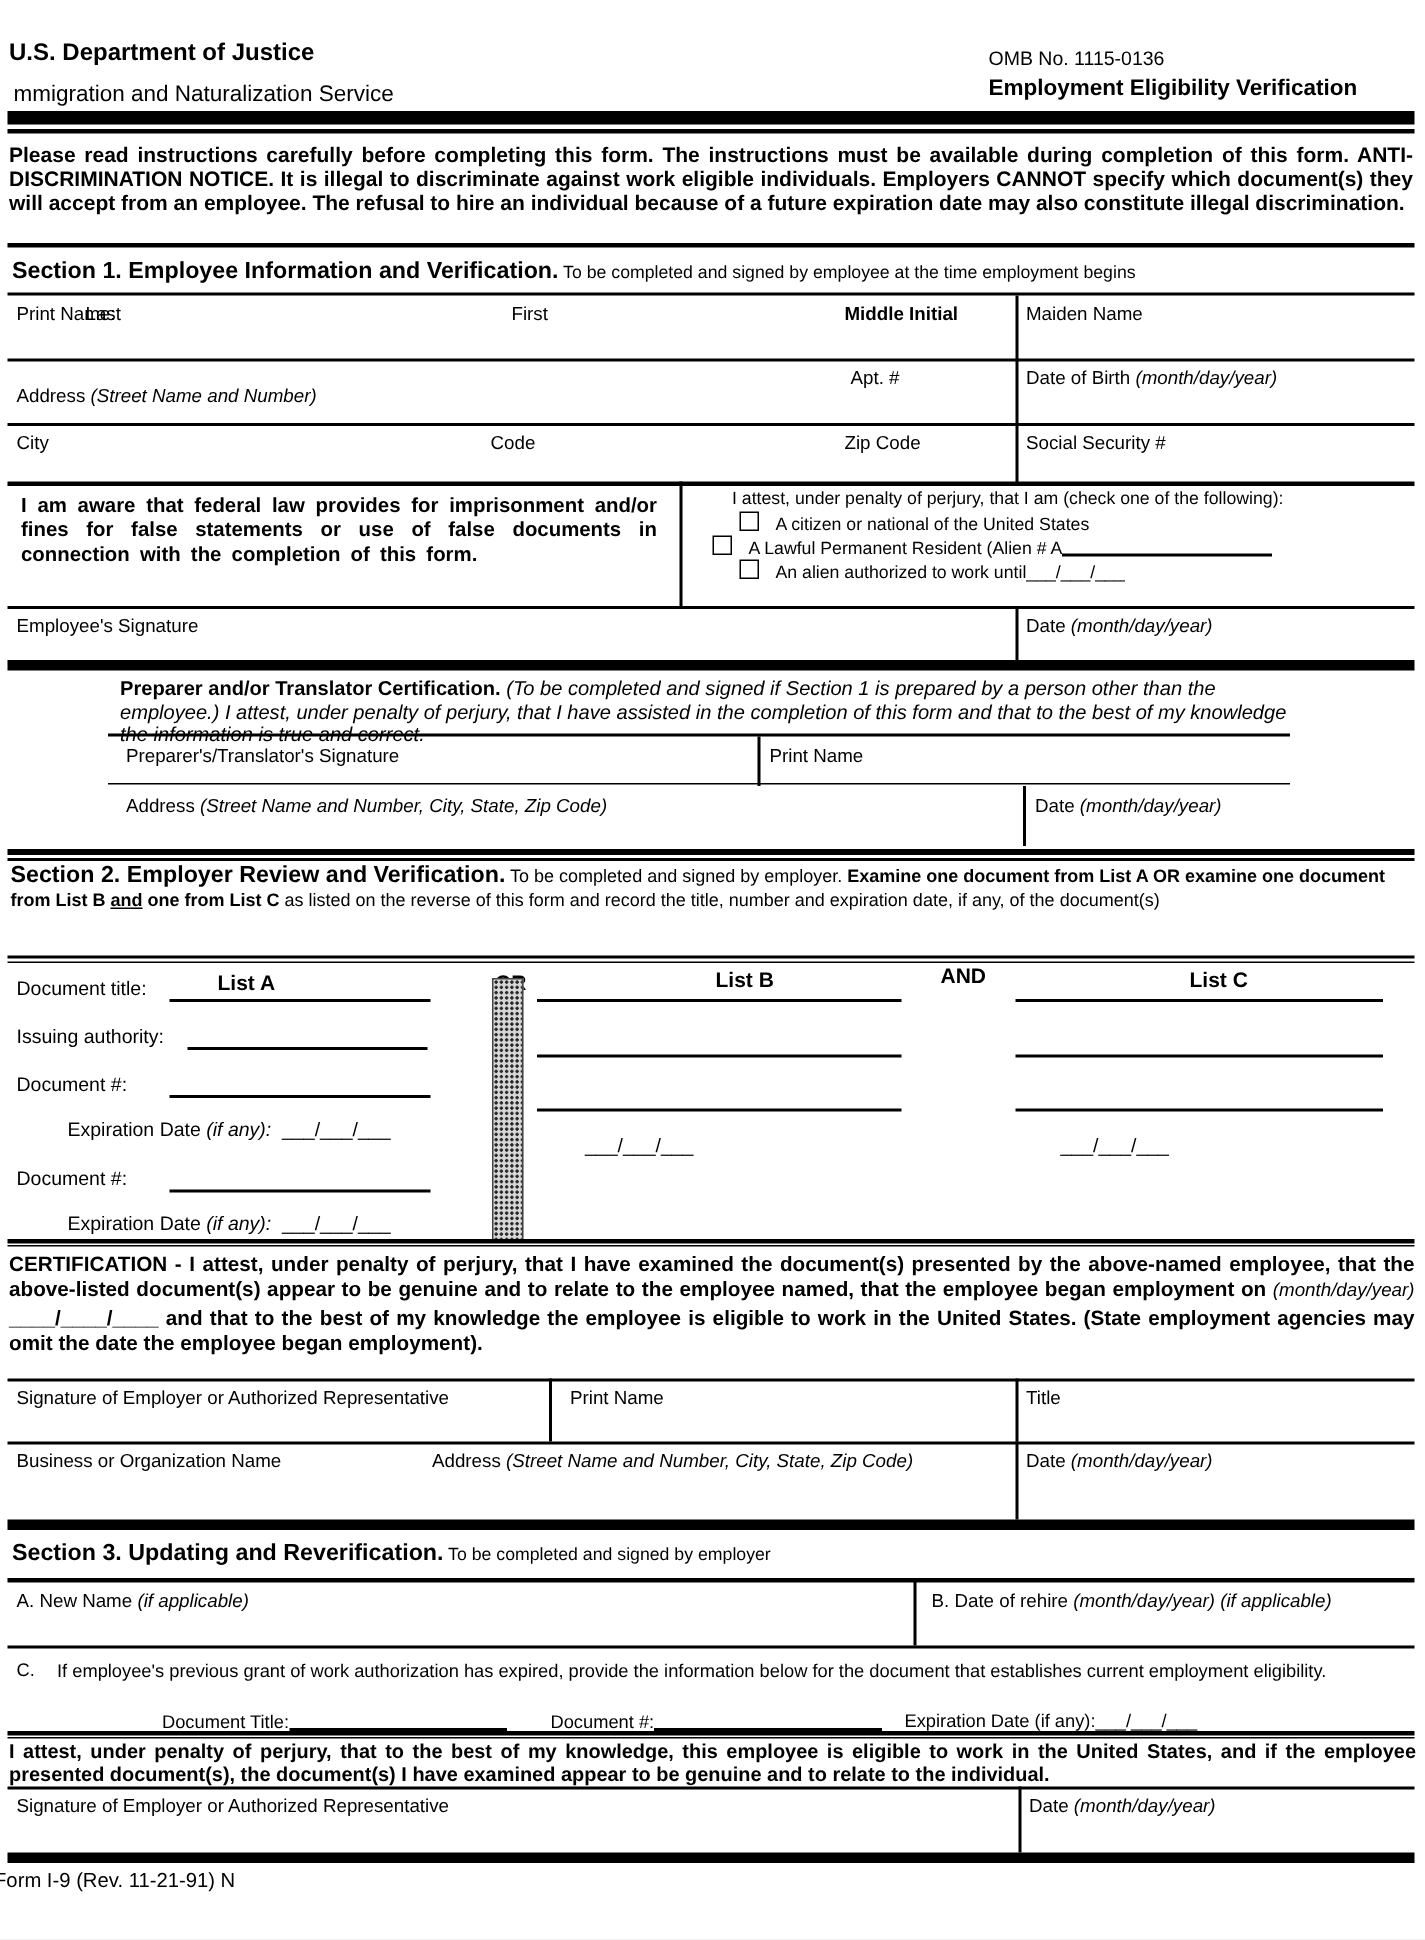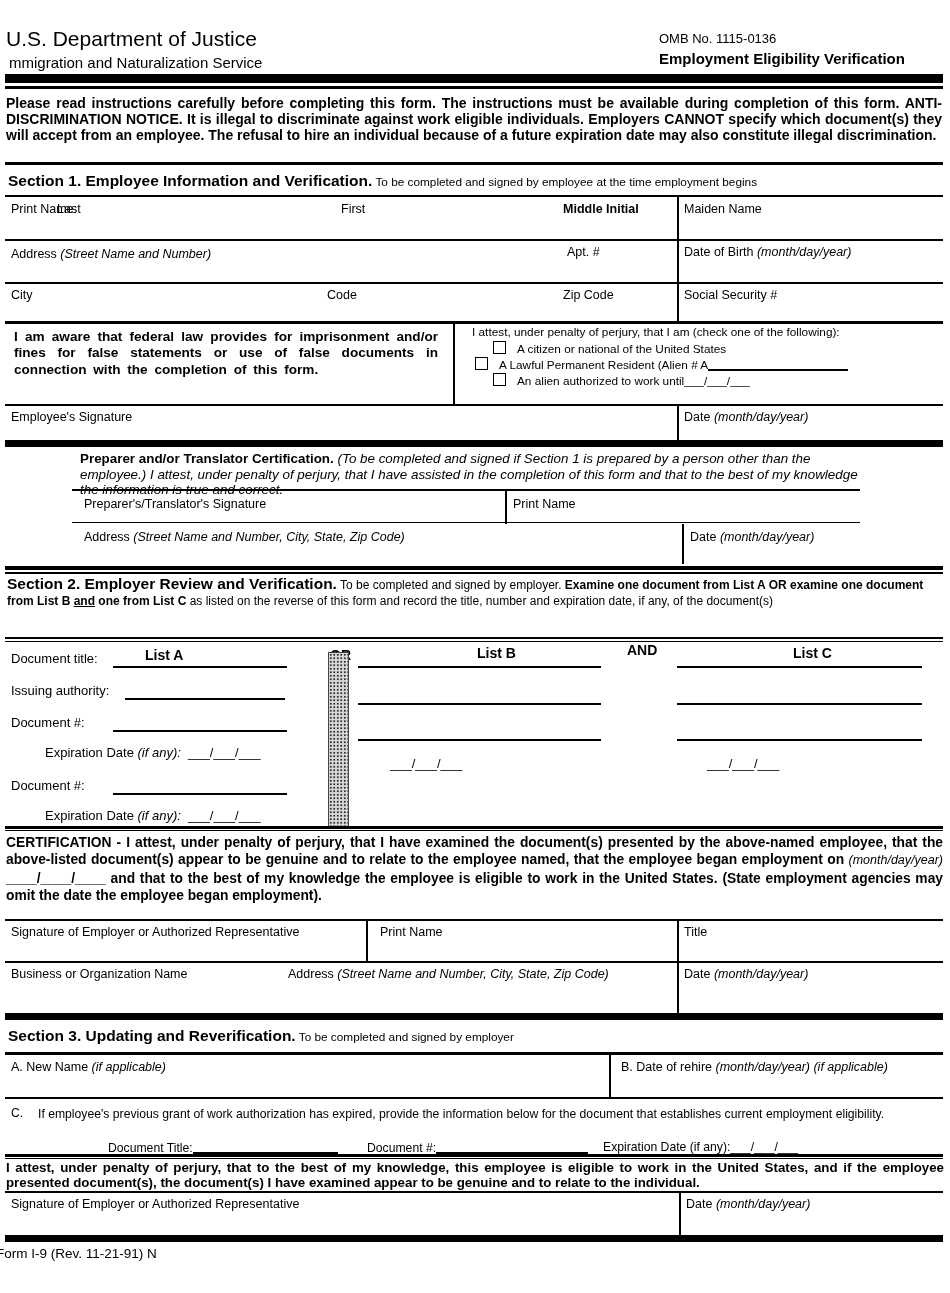--- a/index.html
+++ b/index.html
@@ -25,21 +25,21 @@
   }
   .sec-title{font-size:15.5px;font-weight:bold;margin-top:48px;}
   .sec-sub{font-size:11.8px;}
   .small{font-size:11.8px;}
 </style>
 </head>
 <body>
 
 <div class="page">
 
-  <div class="t" style="left:6px;top:27px;font-size:21px;font-weight:normal;">U.S. Department of Justice</div>
+  <div class="t" style="left:6px;top:27px;font-size:16px;font-weight:bold;">U.S. Department of Justice</div>
   <div class="t" style="left:9px;top:54px;font-size:15px;">mmigration and Naturalization Service</div>
   <div class="t" style="left:659px;top:32px;font-size:13px;">OMB  No.  1115-0136</div>
   <div class="t" style="left:659px;top:50px;font-size:15px;font-weight:bold;">Employment Eligibility Verification</div>
   <div class="hl" style="top:74px;height:9px;"></div>
   <div class="hl" style="top:86px;height:3px;"></div>
 
   <div class="para b" style="left:6px;top:96px;width:936px;font-size:14px;line-height:15.8px;">Please read instructions carefully before completing this form.  The instructions must be available during completion of this form.  ANTI-DISCRIMINATION NOTICE.  It is illegal to discriminate against work eligible individuals.  Employers CANNOT specify which document(s) they will accept from an employee.  The refusal to hire an individual because of a future expiration date may also constitute illegal discrimination.</div>
 
   <div class="hl" style="top:162px;height:3px;"></div>
   <div class="t" style="left:8px;top:172px;"><span class="sec-title">Section 1.</span><span class="sec-title">  Employee Information and Verification.</span><span class="sec-sub"> To be completed and signed by employee at the time employment begins</span></div>
@@ -48,34 +48,34 @@
   <div class="vl" style="left:677px;top:197px;height:125px;"></div>
   <div class="hl" style="top:239px;height:2px;"></div>
   <div class="hl" style="top:282px;height:2px;"></div>
 
   <div class="t" style="left:11px;top:202px;">Print Name:</div>
   <div class="t" style="left:57px;top:202px;">Last</div>
   <div class="t" style="left:341px;top:202px;">First</div>
   <div class="t" style="left:563px;top:202px;font-weight:bold;">Middle Initial</div>
   <div class="t" style="left:684px;top:202px;">Maiden Name</div>
 
-  <div class="t" style="left:11px;top:247px;"><span>Address  </span><span class="it">(Street Name and Number)</span></div>
+  <div class="t" style="left:11px;top:257px;"><span>Address  </span><span class="it">(Street Name and Number)</span></div>
   <div class="t" style="left:567px;top:245px;">Apt.  #</div>
   <div class="t" style="left:684px;top:245px;"><span>Date of Birth </span><span class="it">(month/day/year)</span></div>
 
   <div class="t" style="left:11px;top:288px;">City</div>
   <div class="t" style="left:327px;top:288px;">Code</div>
   <div class="t" style="left:563px;top:288px;">Zip Code</div>
   <div class="t" style="left:684px;top:288px;">Social Security #</div>
 
   <div class="hl" style="top:321px;height:3px;"></div>
   <div class="vl" style="left:453px;top:321px;height:85px;"></div>
   <div class="para b" style="left:14px;top:329px;width:424px;font-size:13.6px;line-height:16.4px;word-spacing:3px;">I am aware that federal law provides for imprisonment and/or fines for false statements or use of false documents in connection with the completion of this form.</div>
 
-  <div class="t small" style="left:472px;top:326px;">I attest, under penalty of perjury, that I am (check one of the following):</div>
+  <div class="t small" style="left:488px;top:326px;">I attest, under penalty of perjury, that I am (check one of the following):</div>
   <div class="t small" style="left:493px;top:341px;"><span class="cb"></span><span>A citizen or national of the United States</span></div>
   <div class="t small" style="left:475px;top:357px;"><span class="cb"></span><span>A Lawful Permanent Resident (Alien # A</span><span class="blk" style="width:140px;"></span></div>
   <div class="t small" style="left:493px;top:373px;"><span class="cb"></span><span>An alien authorized to work until</span><span>___/___/___</span></div>
 
   <div class="hl" style="top:404px;height:2px;"></div>
   <div class="vl" style="left:677px;top:404px;height:36px;"></div>
   <div class="t" style="left:11px;top:410px;">Employee's Signature</div>
   <div class="t" style="left:684px;top:410px;"><span>Date </span><span class="it">(month/day/year)</span></div>
   <div class="hl" style="top:440px;height:7px;"></div>
 

